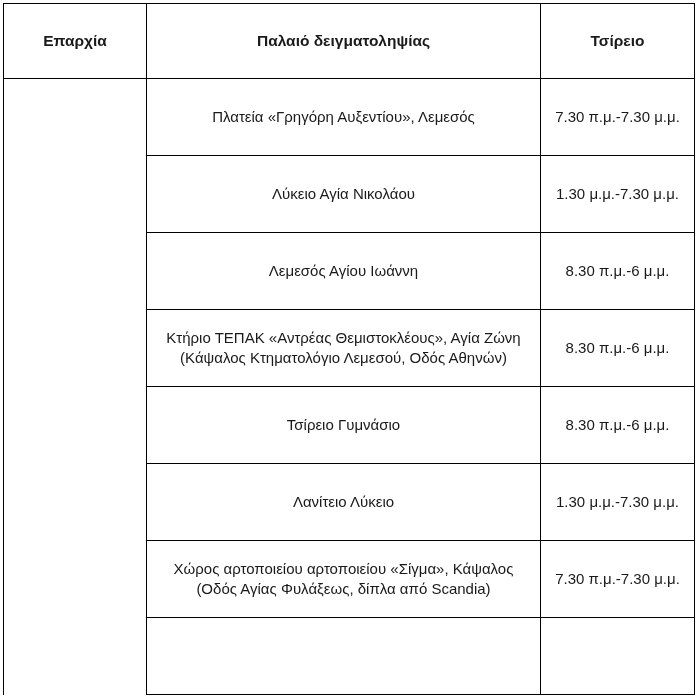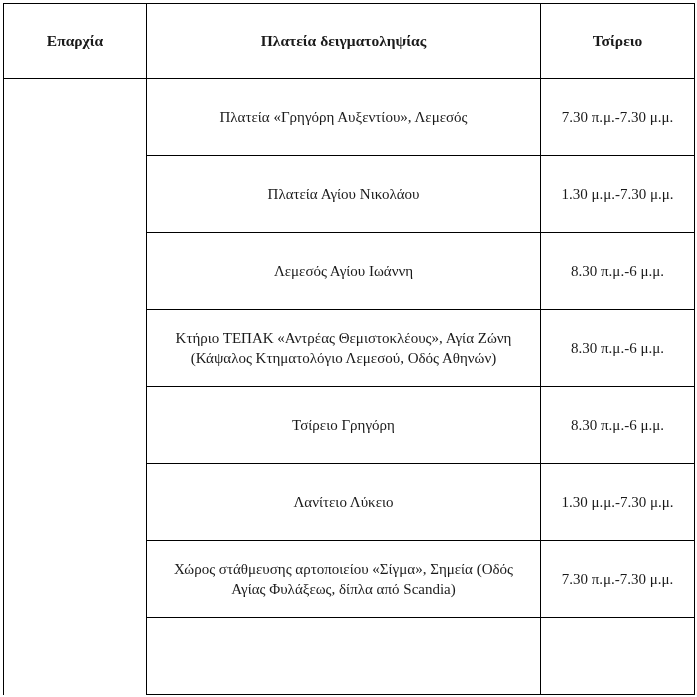--- a/index.html
+++ b/index.html
@@ -30,21 +30,20 @@
   table.sampling-table col.col-hours    { width: 154px; }
 
   table.sampling-table th,
   table.sampling-table td {
     border: 1px solid #000000;
     padding: 6px 10px;
     vertical-align: middle;
     text-align: center;
     font-size: 15px;
     line-height: 1.35;
-    font-family: Liberation Serif, serif;
   }
   table.sampling-table th {
     font-weight: bold;
     height: 62px;
     font-size: 15.5px;
   }
   table.sampling-table td.point-cell {
     height: 64px;
     margin-left: 24px;
   }
@@ -68,52 +67,52 @@
 <div class="sheet">
   <table class="sampling-table">
     <colgroup>
       <col class="col-district">
       <col class="col-point">
       <col class="col-hours">
     </colgroup>
     <thead>
       <tr>
         <th>Επαρχία</th>
-        <th>Πλατεία δειγματοληψίας</th>
+        <th>Παλαιό δειγματοληψίας</th>
         <th>Τσίρειο</th>
       </tr>
     </thead>
     <tbody>
       <tr class="body-row">
         <td class="district-cell" rowspan="8"></td>
         <td class="point-cell tall-2">Πλατεία «Γρηγόρη Αυξεντίου», Λεμεσός</td>
         <td class="hours-cell tall-2">7.30 π.μ.-7.30 μ.μ.</td>
       </tr>
       <tr class="body-row">
-        <td class="point-cell tall-2">Πλατεία Αγίου Νικολάου</td>
+        <td class="point-cell tall-2">Λύκειο Αγία Νικολάου</td>
         <td class="hours-cell tall-2">1.30 μ.μ.-7.30 μ.μ.</td>
       </tr>
       <tr class="body-row">
         <td class="point-cell">Λεμεσός Αγίου Ιωάννη</td>
         <td class="hours-cell">8.30 π.μ.-6 μ.μ.</td>
       </tr>
       <tr class="body-row">
         <td class="point-cell tall-3">Κτήριο ΤΕΠΑΚ «Αντρέας Θεμιστοκλέους», Αγία Ζώνη (Κάψαλος Κτηματολόγιο Λεμεσού, Οδός Αθηνών)</td>
         <td class="hours-cell tall-3">8.30 π.μ.-6 μ.μ.</td>
       </tr>
       <tr class="body-row">
-        <td class="point-cell">Τσίρειο Γρηγόρη</td>
+        <td class="point-cell">Τσίρειο Γυμνάσιο</td>
         <td class="hours-cell">8.30 π.μ.-6 μ.μ.</td>
       </tr>
       <tr class="body-row">
         <td class="point-cell tall-2">Λανίτειο Λύκειο</td>
         <td class="hours-cell tall-2">1.30 μ.μ.-7.30 μ.μ.</td>
       </tr>
       <tr class="body-row">
-        <td class="point-cell tall-3">Χώρος στάθμευσης αρτοποιείου «Σίγμα», Σημεία (Οδός Αγίας Φυλάξεως, δίπλα από Scandia)</td>
+        <td class="point-cell tall-3">Χώρος αρτοποιείου αρτοποιείου «Σίγμα», Κάψαλος (Οδός Αγίας Φυλάξεως, δίπλα από Scandia)</td>
         <td class="hours-cell tall-3">7.30 π.μ.-7.30 μ.μ.</td>
       </tr>
       <tr class="body-row">
         <td class="point-cell"></td>
         <td class="hours-cell"></td>
       </tr>
     </tbody>
   </table>
 </div>
 

